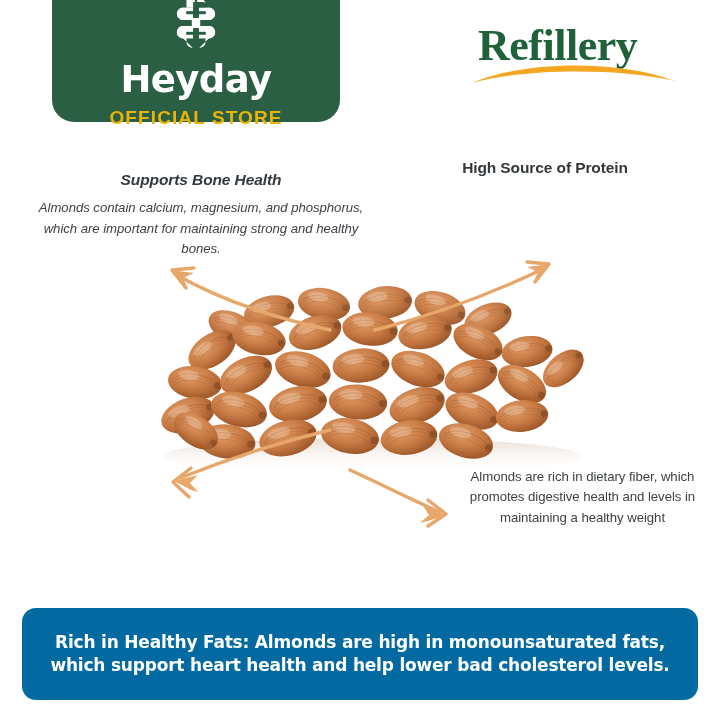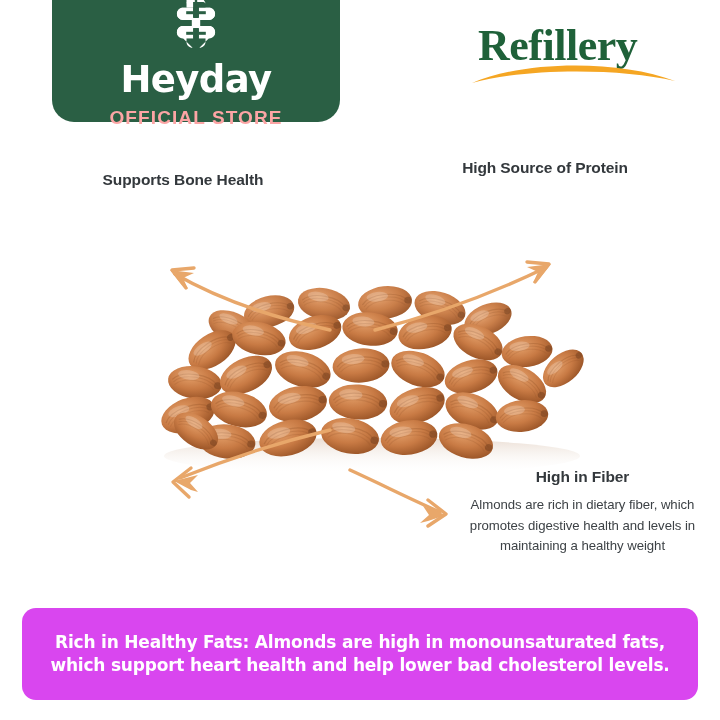--- a/index.html
+++ b/index.html
@@ -17,21 +17,21 @@
     display:flex;flex-direction:column;align-items:center;justify-content:center;
     box-sizing:border-box;padding-top:4px;
   }
   .brand-row{display:flex;align-items:center;gap:12px;flex-direction:column;}
   .clover{width:52px;height:52px;display:block;flex:0 0 auto;}
   .brand-word{
     color:#ffffff;font-size:37px;font-weight:700;letter-spacing:-0.6px;
     line-height:1;font-family:"DejaVu Sans",sans-serif;
   }
   .brand-sub{
-    color:#fca5a5;font-size:19px;font-weight:700;letter-spacing:1.1px;
+    color:#eab308;font-size:19px;font-weight:700;letter-spacing:1.1px;
     margin-top:9px;font-family:"Liberation Sans",sans-serif;
   }
 
   
   .refillery{position:absolute;left:470px;top:24px;width:210px;height:66px;}
   .refillery-word{
     position:absolute;left:8px;top:0;
     font-family:"Liberation Serif",serif;font-weight:700;font-size:44px;
     color:#1f6139;letter-spacing:-0.5px;line-height:1;
   }
@@ -50,29 +50,29 @@
   
   .fact{position:absolute;}
   .fact .fact-title{
     font-size:15.5px;font-weight:700;color:#33383c;line-height:1.25;
     text-align:center;margin:0 0 9px 0;letter-spacing:-0.1px;
   }
   .fact .fact-body{
     font-size:13.2px;color:#3d4246;line-height:1.55;text-align:center;
     margin:0;letter-spacing:-0.05px;
   }
-  .fact-bone{left:18px;top:170px;width:330px;}
+  .fact-bone{left:36px;top:170px;width:330px;font-style:italic;}
   .fact-protein{left:400px;top:158px;width:290px;}
   .fact-vite{left:48px;top:493px;width:310px;}
   .fact-fiber{left:465px;top:467px;width:235px;}
 
   
   .banner{
     position:absolute;left:22px;top:608px;width:676px;height:92px;
-    background:#d946ef;border-radius:14px;
+    background:#0369a1;border-radius:14px;
     display:flex;align-items:center;justify-content:flex-start;
     box-sizing:border-box;padding:0 26px;
   }
   .banner-text{
     color:#ffffff;font-size:17px;font-weight:700;line-height:1.38;
     text-align:center;letter-spacing:-0.2px;
     font-family:"DejaVu Sans",sans-serif;
   }
 </style>
 </head>
@@ -222,29 +222,29 @@
     <g fill="none" stroke="#e8a76a" stroke-width="3.4" stroke-linecap="round" stroke-linejoin="round">
       <polyline points="186,288 172,270 194,268"></polyline>
       <polyline points="535,282 549,264 527,262"></polyline>
       <polyline points="191,468 173,482 189,497"></polyline>
       <polyline points="428,500 446,514 428,526"></polyline>
     </g>
   </svg>
 
   <div class="fact fact-bone">
     <p class="fact-title">Supports Bone Health</p>
+    <p class="fact-body">Almonds contain calcium, magnesium, and phosphorus, which are important for maintaining strong and healthy bones.</p>
   </div>
 
   <div class="fact fact-protein">
     <p class="fact-title">High Source of Protein</p>
   </div>
 
 
   <div class="fact fact-fiber">
-    <p class="fact-title">High in Fiber</p>
     <p class="fact-body">Almonds are rich in dietary fiber, which promotes digestive health and levels in maintaining a healthy weight</p>
   </div>
 
   <div class="banner">
     <div class="banner-text">Rich in Healthy Fats: Almonds are high in monounsaturated fats, which support heart health and help lower bad cholesterol levels.</div>
   </div>
 
 </div>
 
 </body></html>

